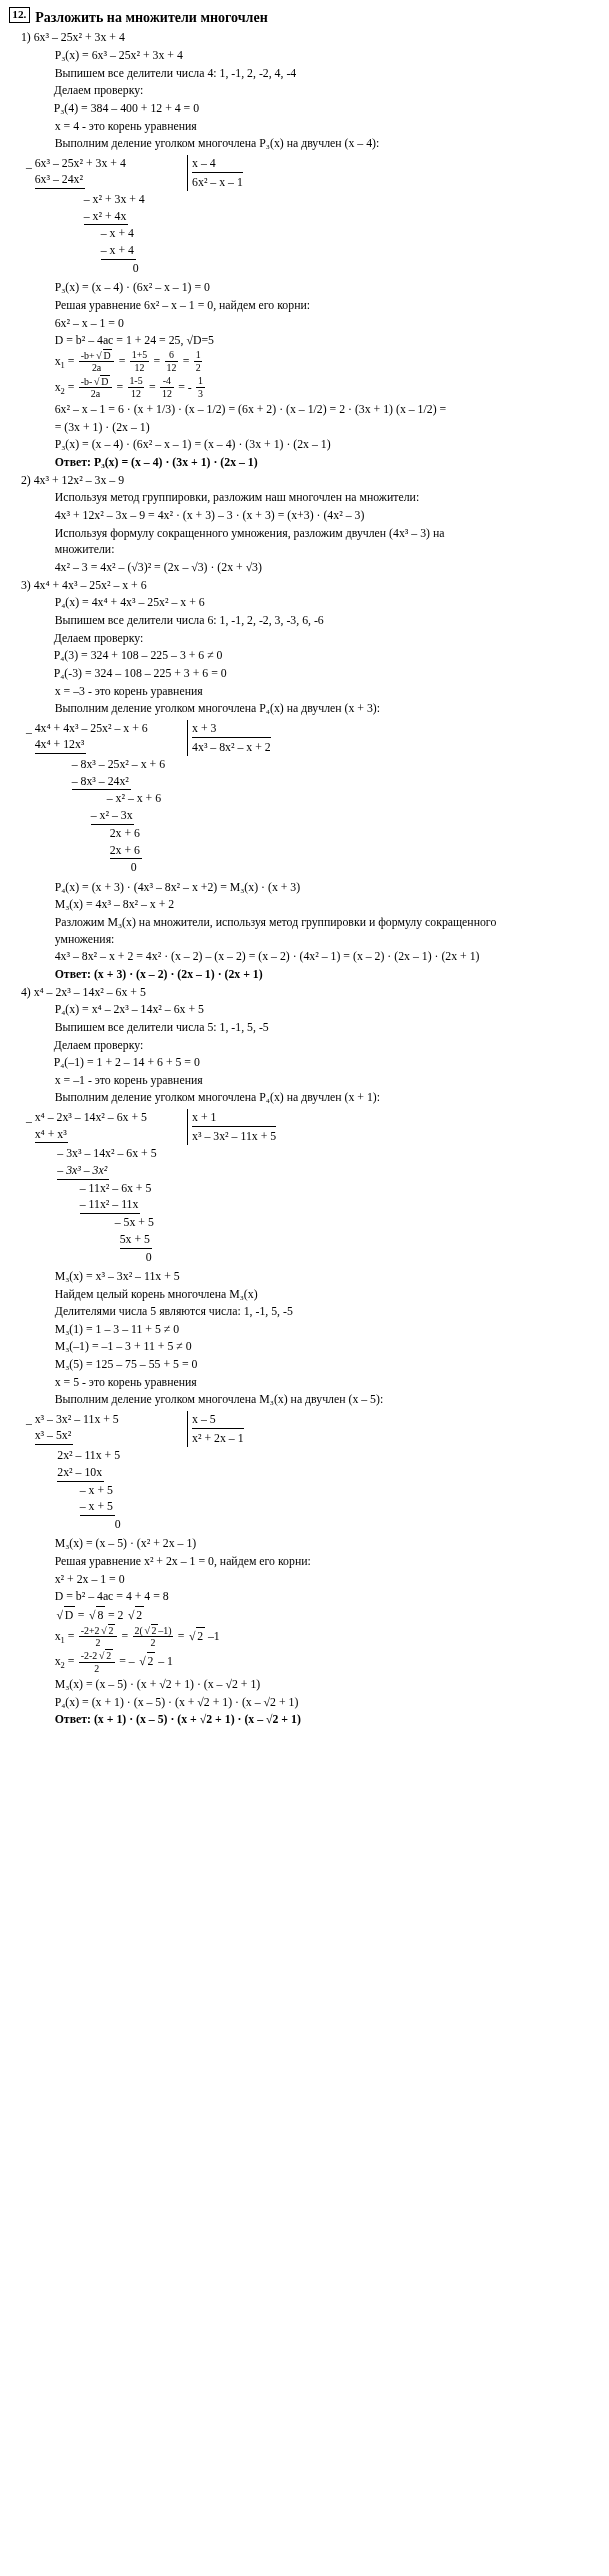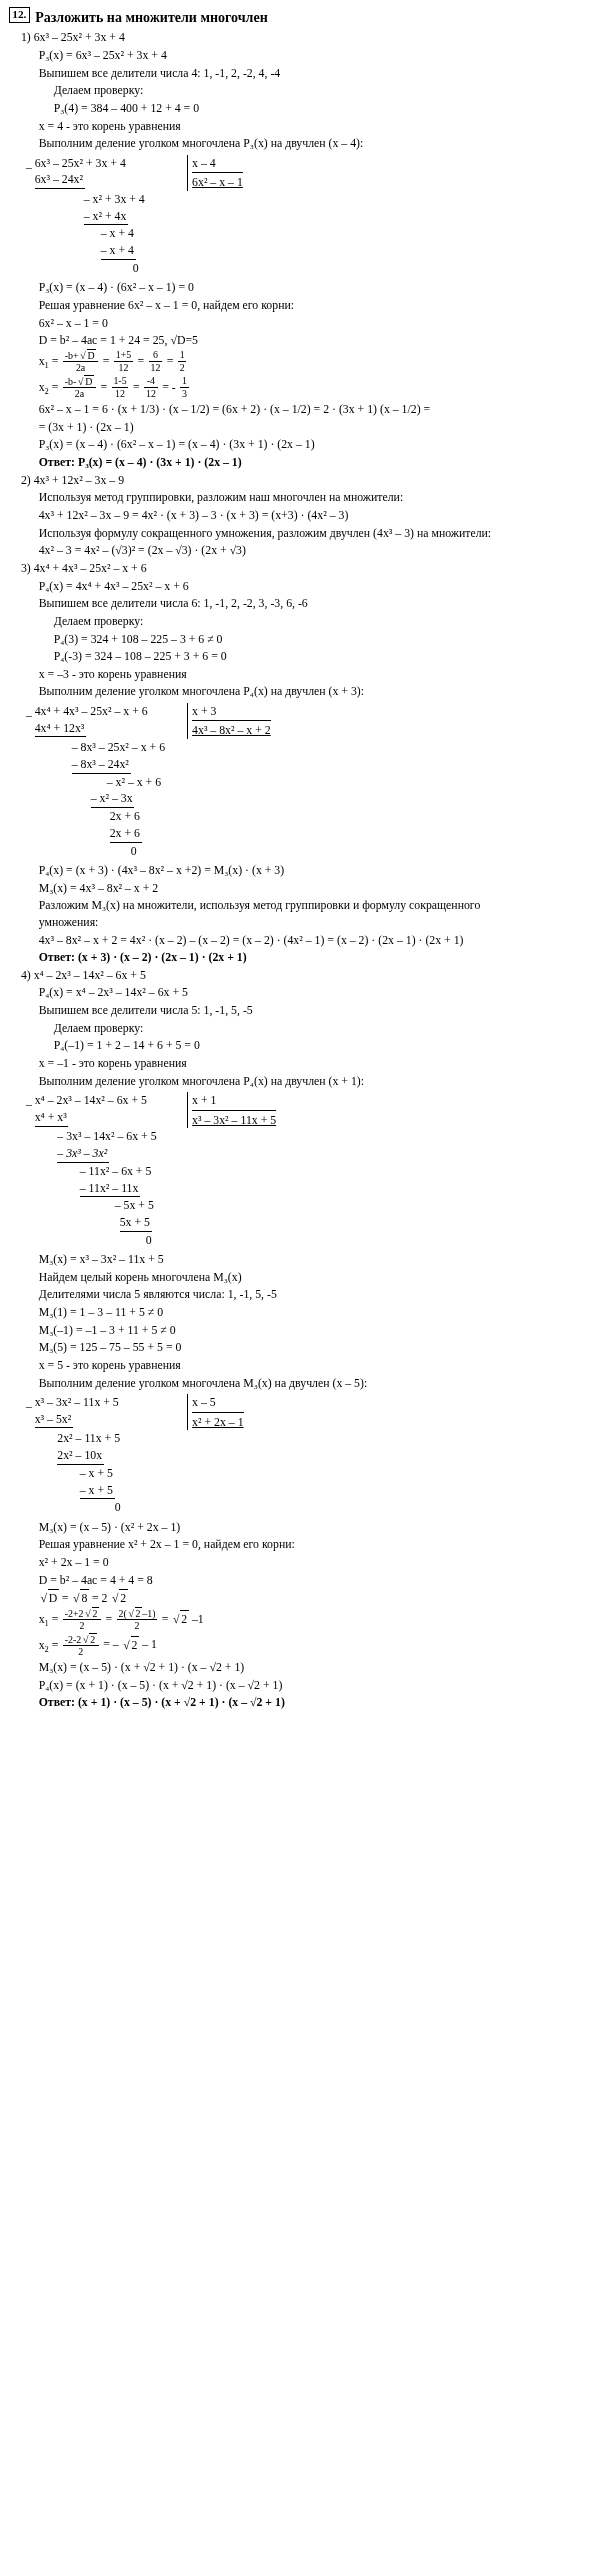--- a/index.html
+++ b/index.html
@@ -36,21 +36,21 @@
   }
   .task-title {
     font-weight: bold;
     font-size: 14px;
     padding-top: 0.9px;
   }
   .item {
     margin-top: 0.9px;
   }
   .lvl0 { margin-left: 12.2px; }
-  .lvl1 { margin-left: 30px; }
+  .lvl1 { margin-left: 46px; }
   .lvl2 { margin-left: 45px; }
   .line { white-space: pre-wrap; }
   .answer { font-weight: bold; }
   sub { font-size: 0.72em; vertical-align: sub; line-height: 0; }
 
   
   .frac {
     display: inline-block;
     vertical-align: middle;
     text-align: center;
@@ -93,21 +93,20 @@
     border-left: 0.9px solid #000;
     padding-left: 4.4px;
     margin-left: 0;
   }
   .div-right .divisor { display: block; }
   .div-right .quotient {
     display: block;
     border-top: 0.9px solid #000;
     padding-top: 0.9px;
     margin-top: 0.9px;
-    text-decoration: underline;
   }
   .minus-row {
     position: relative;
     white-space: pre;
   }
   .minus-row .msign {
     position: absolute;
     left: -8.7px;
     top: 0;
   }

